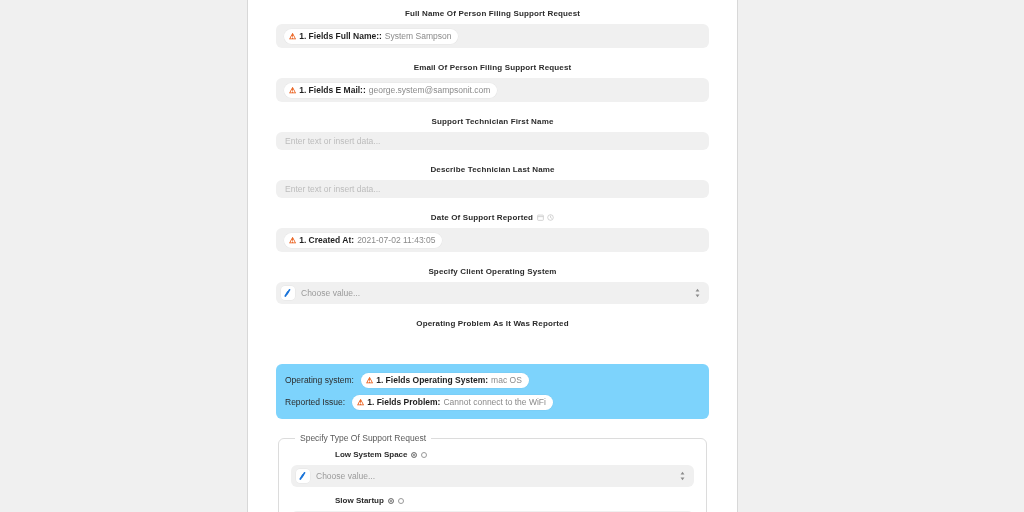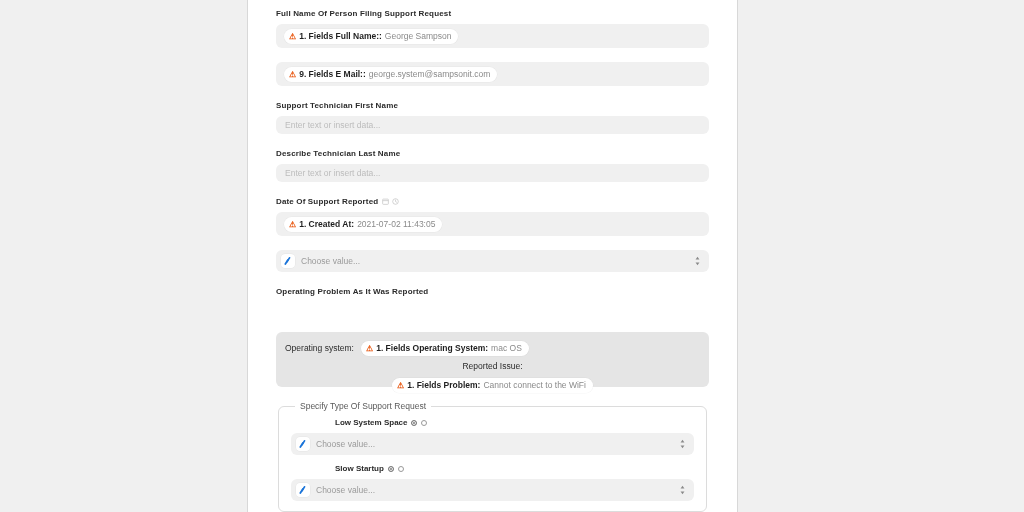--- a/index.html
+++ b/index.html
@@ -30,20 +30,21 @@
   .field-label {
     font-size: 8px;
     font-weight: 700;
     color: #2b2b2b;
     letter-spacing: .15px;
     margin-bottom: 5px;
     display: flex;
     align-items: center;
     gap: 4px;
     line-height: 11px;
+    justify-content: center;
   }
 
   .label-icons { display: inline-flex; gap: 3px; align-items: center; }
   .mini-icon {
     width: 7px; height: 7px;
     display: inline-block;
     opacity: .45;
   }
   .mini-icon svg { display: block; width: 7px; height: 7px; }
 
@@ -105,32 +106,32 @@
     flex: 0 0 auto;
     box-shadow: 0 0 0 .5px rgba(0,0,0,.05);
   }
   .brand-badge svg { display:block; width: 10px; height: 10px; }
   .select-text { font-size: 8.5px; color: #9a9a9a; flex: 1 1 auto; }
   .stepper { width: 7px; height: 12px; flex: 0 0 auto; opacity: .65; }
   .stepper svg { display: block; width: 7px; height: 12px; }
 
   
   .desc-panel {
-    background: #e5e5e5;
+    background: #7dd3fc;
     border-radius: 6px;
     padding: 7px 9px 8px 9px;
     margin-top: 35px;
   }
   .desc-row {
     display: flex;
     align-items: center;
     gap: 7px;
     height: 18px;
   }
-  .desc-row + .desc-row { margin-top: 4px; flex-direction: column; }
+  .desc-row + .desc-row { margin-top: 4px; }
   .desc-key { font-size: 8.5px; color: #2b2b2b; }
 
   
   .fieldset {
     border: 1px solid #dcdcdc;
     border-radius: 6px;
     padding: 7px 12px 10px 12px;
     margin-top: 4px;
   }
   .fieldset > legend {
@@ -173,30 +174,33 @@
   <div class="content">
 
     <div class="field-group">
       <div class="field-label">
         <span>Full Name Of Person Filing Support Request</span>
       </div>
       <div class="input-box">
         <span class="token">
           <span class="token-bolt">⚠</span>
           <span class="token-key">1. Fields Full Name::</span>
-          <span class="token-val">George Sampson</span>
-        </span>
-      </div>
-    </div>
-
-    <div class="field-group">
+          <span class="token-val">System Sampson</span>
+        </span>
+      </div>
+    </div>
+
+    <div class="field-group">
+      <div class="field-label">
+        <span>Email Of Person Filing Support Request</span>
+      </div>
       <div class="input-box">
         <span class="token">
           <span class="token-bolt">⚠</span>
-          <span class="token-key">9. Fields E Mail::</span>
+          <span class="token-key">1. Fields E Mail::</span>
           <span class="token-val">george.system@sampsonit.com</span>
         </span>
       </div>
     </div>
 
     <div class="field-group">
       <div class="field-label">
         <span>Support Technician First Name</span>
       </div>
       <div class="input-placeholder">Enter text or insert data...</div>
@@ -230,20 +234,23 @@
       <div class="input-box">
         <span class="token">
           <span class="token-bolt">⚠</span>
           <span class="token-key">1. Created At:</span>
           <span class="token-val">2021-07-02 11:43:05</span>
         </span>
       </div>
     </div>
 
     <div class="field-group">
+      <div class="field-label">
+        <span>Specify Client Operating System</span>
+      </div>
       <div class="select-box">
         <span class="brand-badge">
           <svg viewBox="0 0 16 16">
               <g fill="#1a74d9">
                 <path d="M9.2 2.2 5.1 8.6a1.4 1.4 0 1 0 2.4 1.5l4.1-6.4a1.4 1.4 0 1 0-2.4-1.5z"></path>
                 <path d="M6.6 5.6 2.5 12a1.4 1.4 0 1 0 2.4 1.5L9 7.1a1.4 1.4 0 1 0-2.4-1.5z"></path>
               </g>
             </svg>
         </span>
         <span class="select-text">Choose value...</span>

